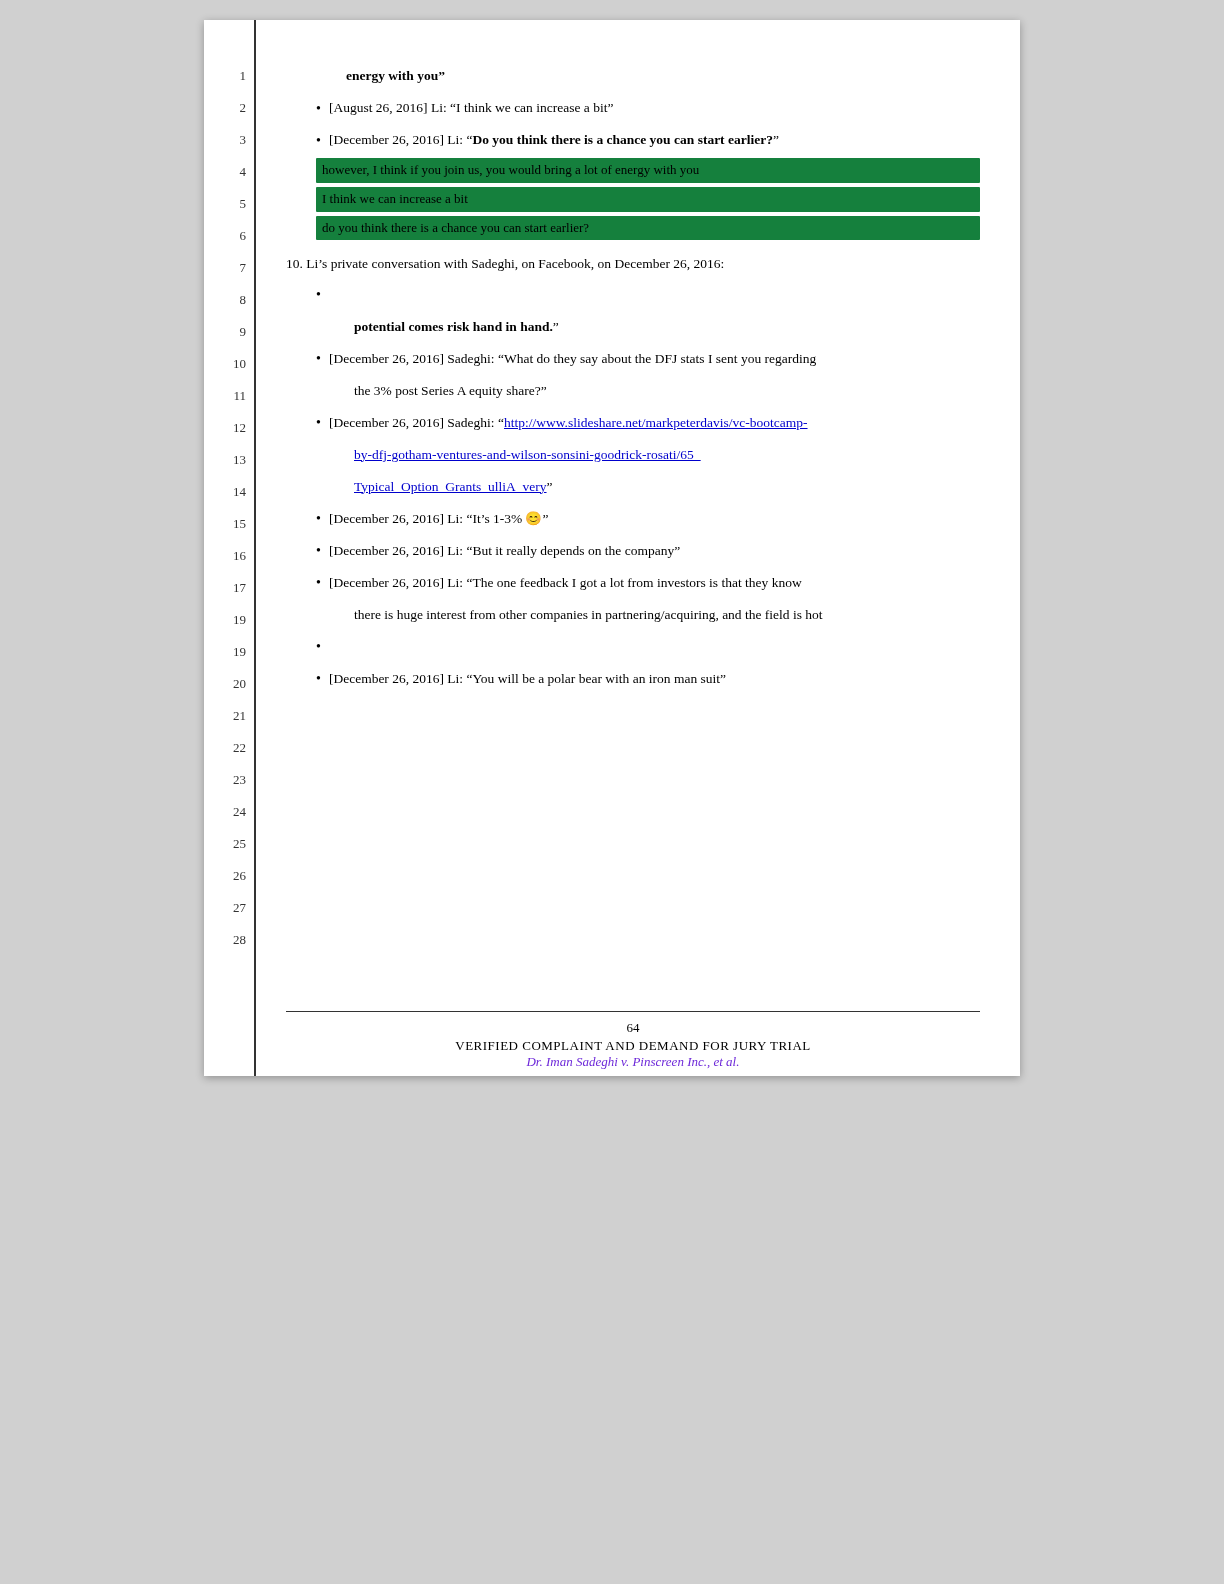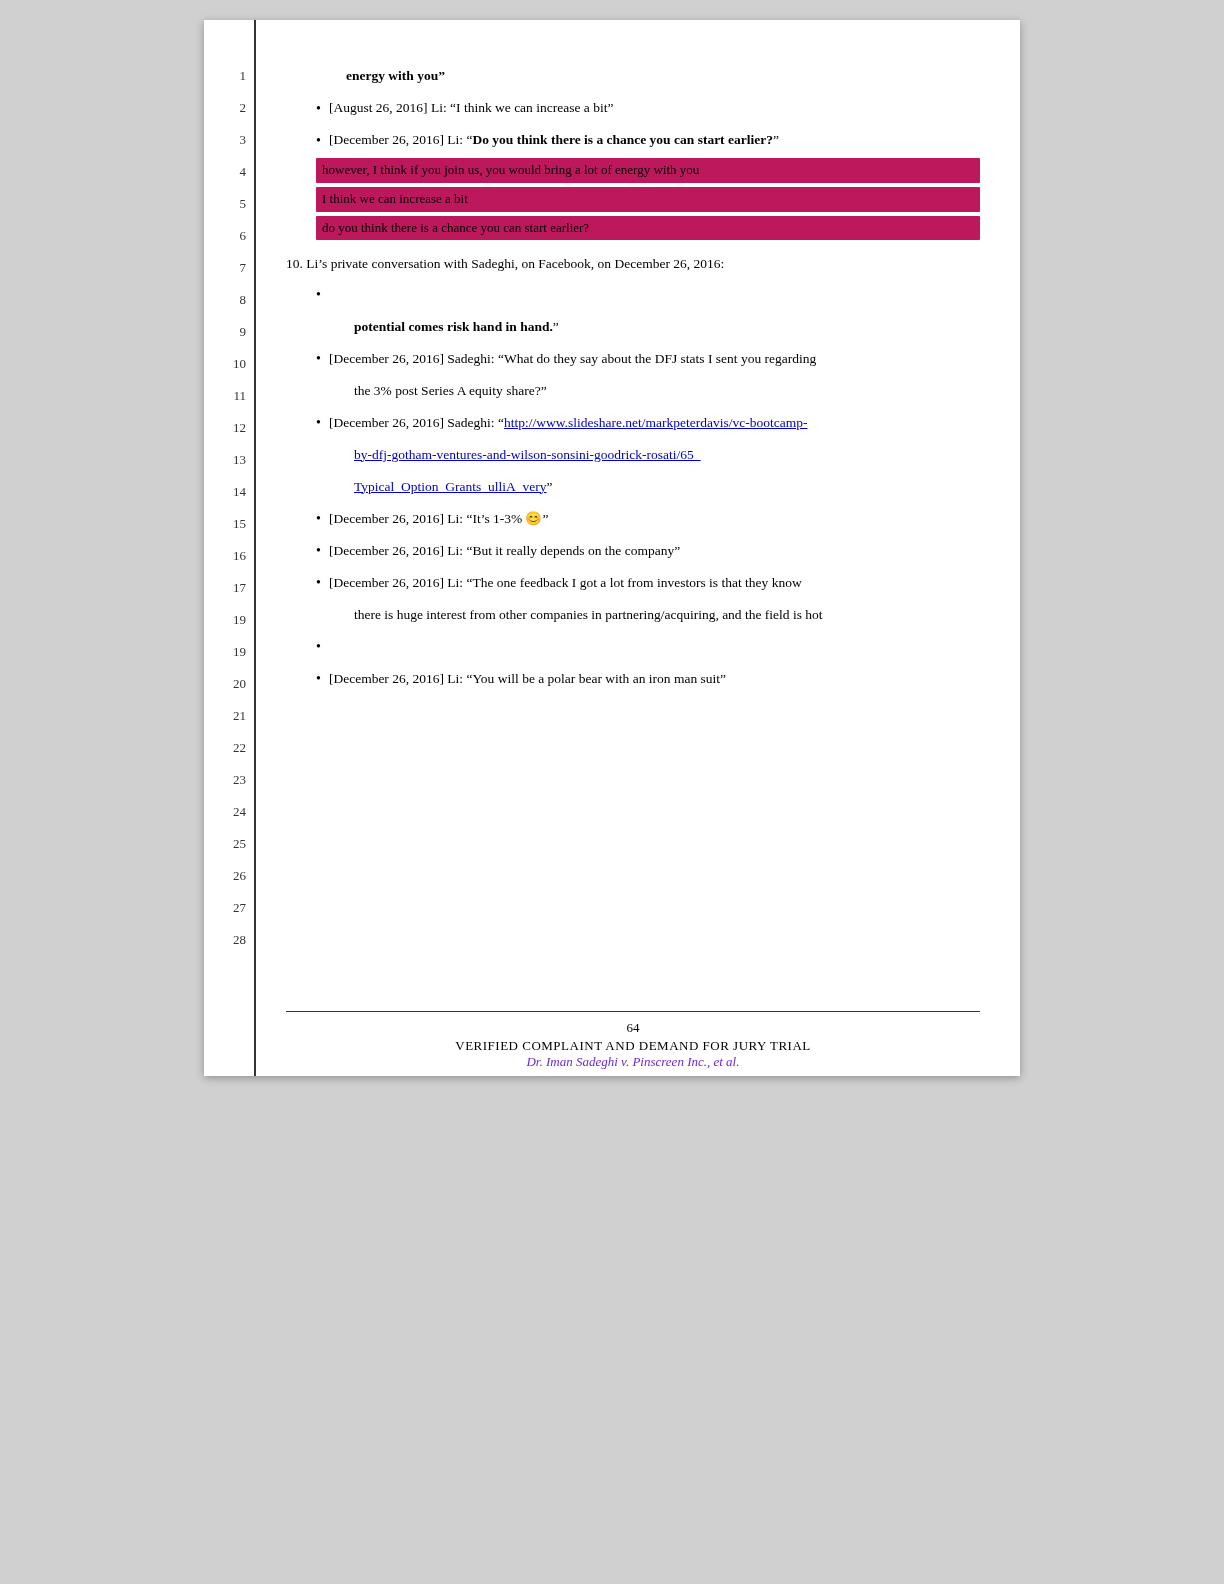--- a/index.html
+++ b/index.html
@@ -101,21 +101,21 @@
 
     .link {
       color: #0000cc;
       text-decoration: underline;
     }
 
     .underline {
     }
 
     .highlight-block {
-      background-color: #be185d;
+      background-color: #15803d;
       padding: 2px 6px;
       margin-bottom: 4px;
       font-size: 13px;
       border-radius: 1px;
       display: inline-block;
       width: 100%;
     }
 
     .footer-area {
       border-top: 1px solid #333;

